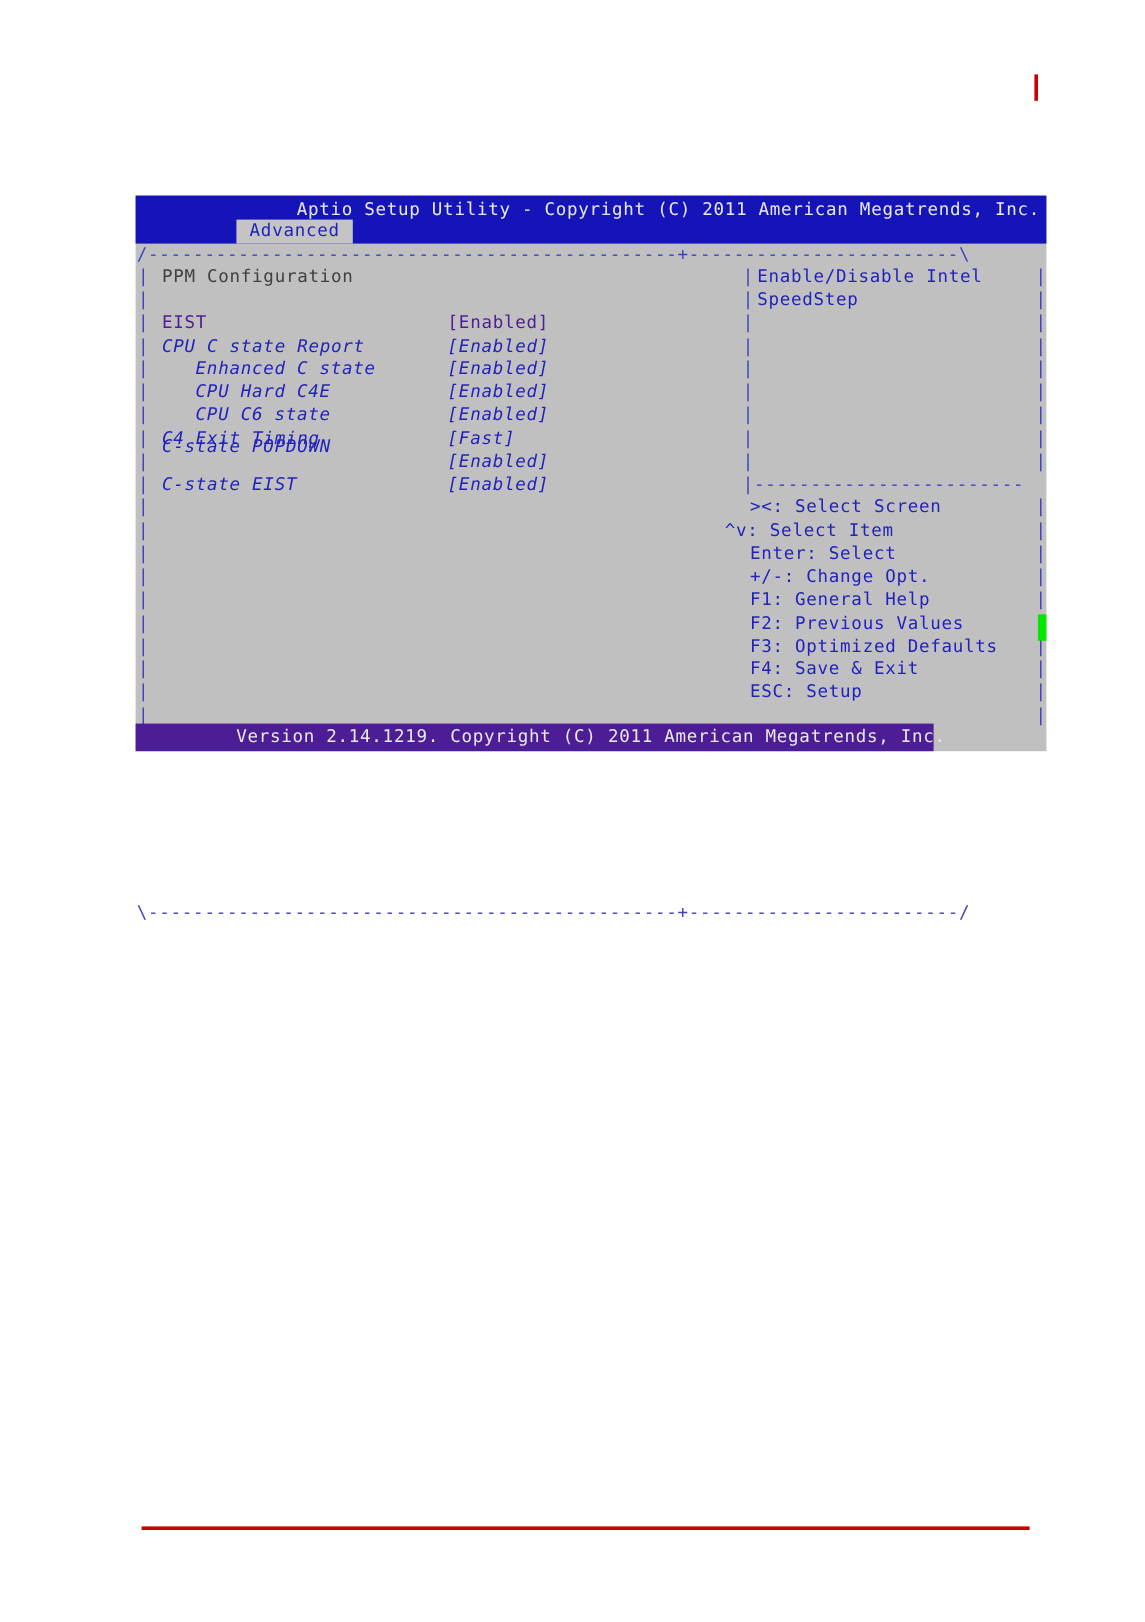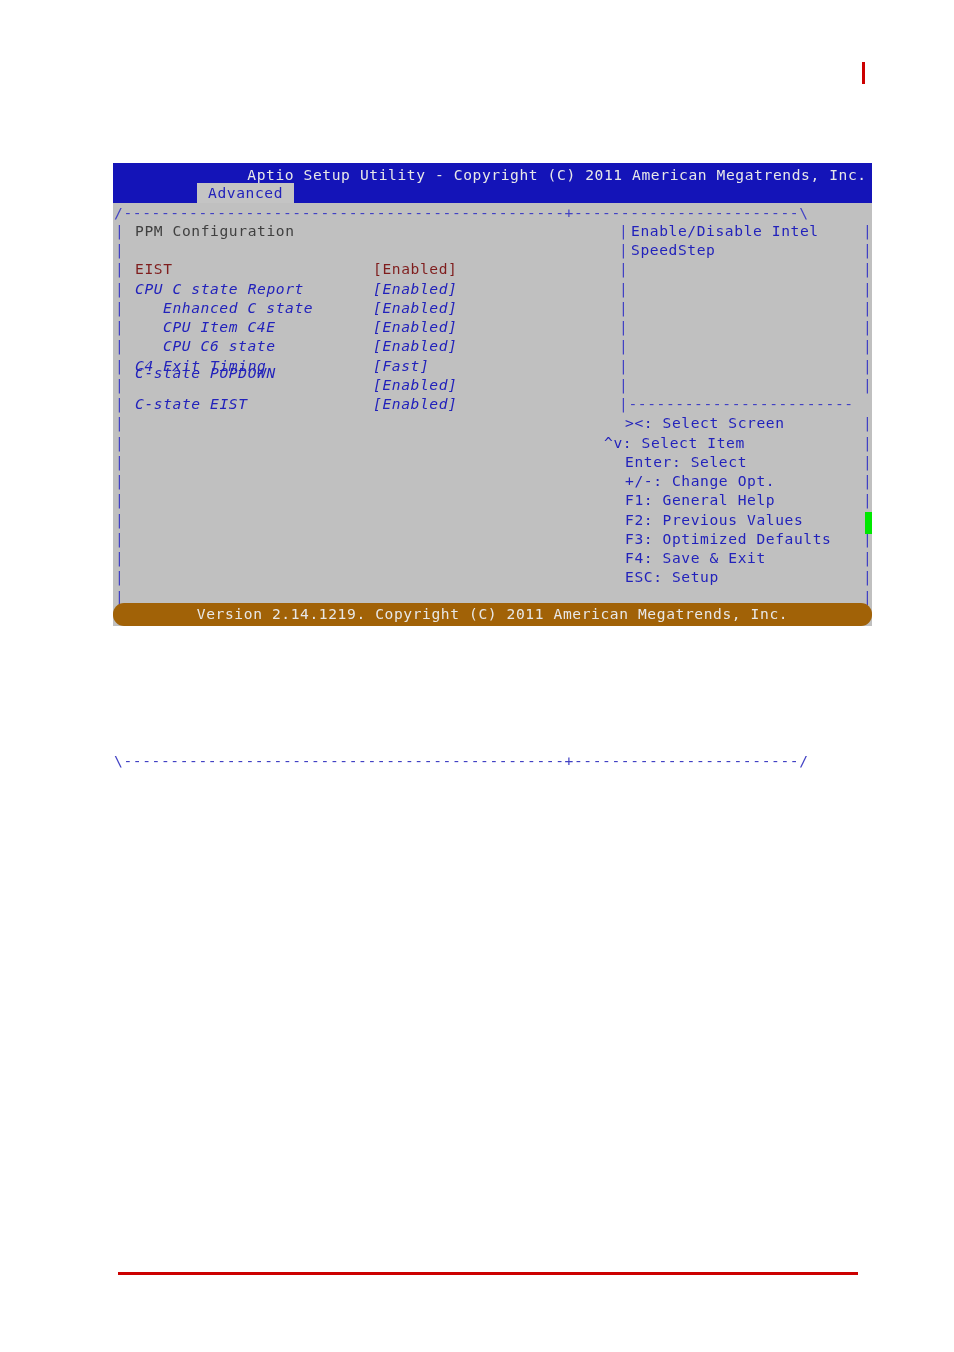--- a/index.html
+++ b/index.html
@@ -85,24 +85,23 @@
     color: #4141c4;
     overflow: hidden;
   }
   .rule-top   { left: 1px; top: 40px;  width: 758px; }
   .rule-bot   { left: 1px; top: 588px; width: 758px; }
 
   .bios-footer {
     position: absolute;
     left: 0;
     top: 440px;
-    width: 759px;
+    width: 665px;
     height: 23px;
-    background: #a16207;
-    border-radius: 11px;
+    background: #4c1d95;
   }
   .bios-footer-text {
     position: absolute;
     left: 0;
     top: 1px;
     width: 759px;
     text-align: center;
     color: #e8e8e8;
     white-space: pre;
   }
@@ -131,21 +130,21 @@
   }
   .label.indent2 { left: 50px; }
 
   .value {
     position: absolute;
     left: 260px;
     white-space: pre;
   }
 
   .heading  { color: #404040; }
-  .selected { color: #7f1d1d; }
+  .selected { color: #4c1d95; }
   .normal   { color: #2222bb; font-style: italic; }
 
   .help {
     position: absolute;
     left: 518px;
     white-space: pre;
     color: #2222bb;
   }
 
   .divider-row {
@@ -232,21 +231,21 @@
     <div class="pipe pipe-m" style="top:96px">|</div>
     <div class="pipe pipe-m" style="top:115px">|</div>
     <div class="pipe pipe-m" style="top:135px">|</div>
     <div class="pipe pipe-m" style="top:154px">|</div>
 
     <div class="label heading" style="top:0px">PPM Configuration</div>
 
     <div class="label selected" style="top:38px">EIST</div>
     <div class="label normal" style="top:58px">CPU C state Report</div>
     <div class="label normal indent2" style="top:77px">Enhanced C state</div>
-    <div class="label normal indent2" style="top:96px">CPU Item C4E</div>
+    <div class="label normal indent2" style="top:96px">CPU Hard C4E</div>
     <div class="label normal indent2" style="top:115px">CPU C6 state</div>
     <div class="label normal" style="top:135px">C4 Exit Timing</div>
     <div class="label normal" style="top:142px">C-state POPDOWN</div>
     <div class="label normal" style="top:173px">C-state EIST</div>
 
     <div class="value selected" style="top:38px">[Enabled]</div>
     <div class="value normal" style="top:58px">[Enabled]</div>
     <div class="value normal" style="top:77px">[Enabled]</div>
     <div class="value normal" style="top:96px">[Enabled]</div>
     <div class="value normal" style="top:115px">[Enabled]</div>

